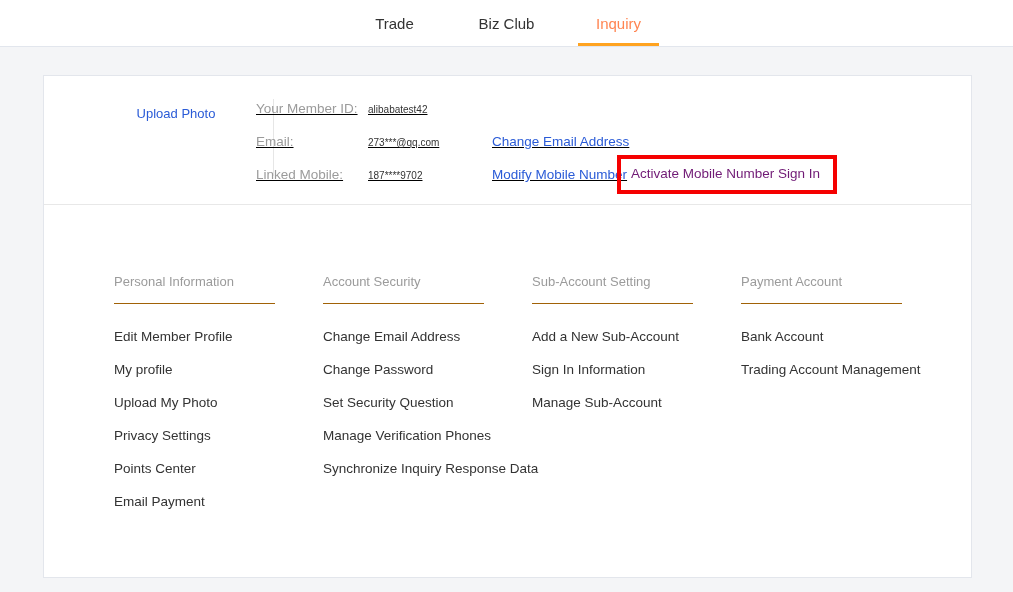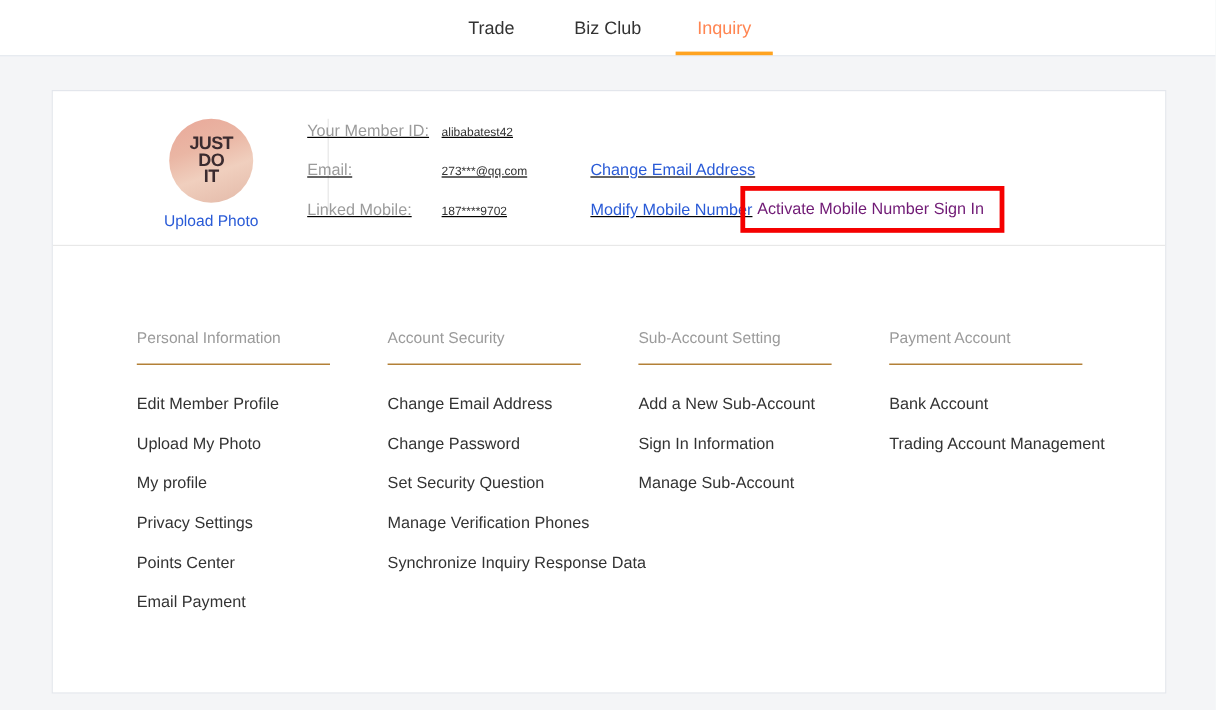--- a/index.html
+++ b/index.html
@@ -13,21 +13,21 @@
   }
 
   
   #top-nav {
     height: 47px;
     background: #ffffff;
     border-bottom: 1px solid #e2e6ed;
     display: flex;
     align-items: stretch;
     justify-content: center;
-    gap: 0px;
+    gap: 15px;
   }
   .nav-tab {
     position: relative;
     display: flex;
     align-items: center;
     justify-content: center;
     width: 97px;
     font-size: 15px;
     color: #333333;
     cursor: pointer;
@@ -205,27 +205,20 @@
     <span>Inquiry</span>
     <span class="tab-underline" style="display: block;"></span>
   </div>
 </div>
 
 <div id="main-card">
 
   <div id="profile-header">
 
     <div id="avatar-block">
-      <div id="avatar">
-        <div id="avatar-text">
-          <span>JUST</span>
-          <span>DO</span>
-          <span>IT</span>
-        </div>
-      </div>
       <div id="upload-photo-link">Upload Photo</div>
     </div>
 
     <div id="v-divider"></div>
 
     <div id="info-block">
 
       <div class="info-row">
         <div class="info-label">Your Member ID:</div>
         <div class="info-value" id="member-id-value">alibabatest42</div>
@@ -245,22 +238,22 @@
 
     </div>
   </div>
 
   <div id="link-columns">
 
     <div class="link-column">
       <div class="column-title">Personal Information</div>
       <div class="column-links">
         <div class="column-link">Edit Member Profile</div>
+        <div class="column-link">My profile</div>
         <div class="column-link">Upload My Photo</div>
-        <div class="column-link">My profile</div>
         <div class="column-link">Privacy Settings</div>
         <div class="column-link">Points Center</div>
         <div class="column-link">Email Payment</div>
       </div>
     </div>
 
     <div class="link-column">
       <div class="column-title">Account Security</div>
       <div class="column-links">
         <div class="column-link">Change Email Address</div>

